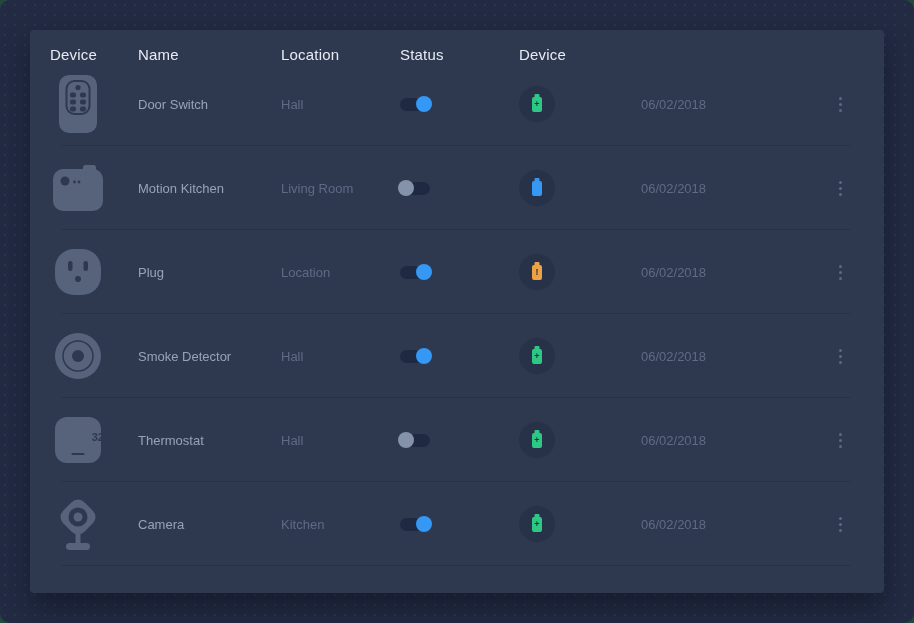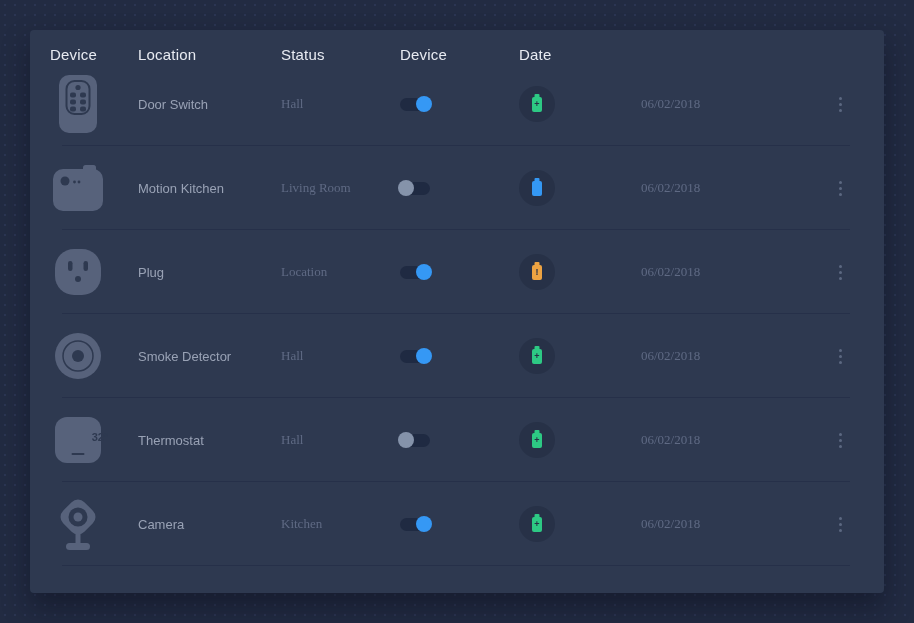--- a/index.html
+++ b/index.html
@@ -23,21 +23,21 @@
   }
   *{margin:0;padding:0;box-sizing:border-box;}
   html,body{margin:0;padding:0;}
   body{
     background:var(--backdrop);
     font-family:"Liberation Sans", sans-serif;
     width:914px;height:623px;overflow:hidden;
   }
   .screen{
     width:914px;height:623px;
-    border-radius:0;
+    border-radius:10px;
     background-color:var(--page_bg);
     background-image:radial-gradient(var(--page_dot) 1px, transparent 1.4px);
     background-size:10px 10px;
     position:relative;
     overflow:hidden;
   }
   .card{
     position:absolute;left:30px;top:30px;
     width:854px;height:563px;
     background:var(--card_bg);
@@ -63,21 +63,21 @@
     height:84px;
     position:relative;
   }
   .device-row::after{
     content:"";
     position:absolute;left:12px;right:14px;bottom:0;height:1px;
     background:var(--divider);
   }
   .cell-text{font-size:13px;}
   .name{color:var(--name_text);}
-  .muted{color:var(--muted_text);font-family:Liberation Serif, serif;}
+  .muted{color:var(--muted_text);}
   .icon-box{
     width:56px;height:60px;
     display:flex;align-items:center;justify-content:center;
   }
   
   .thermo{
     width:46px;height:46px;border-radius:12px;
     background:var(--icon);
     display:flex;flex-direction:column;align-items:center;justify-content:center;
     position:relative;
@@ -140,24 +140,24 @@
   }
 </style>
 </head>
 <body>
 
 <div class="screen">
   <div class="card">
 
     <div class="grid-row header-row">
       <div class="col-head">Device</div>
+      <div class="col-head">Name</div>
       <div class="col-head">Location</div>
       <div class="col-head">Status</div>
       <div class="col-head">Device</div>
-      <div class="col-head">Date</div>
       <div></div>
     </div>
 
     <div class="grid-row device-row">
       <div class="icon-box">
         <svg width="38" height="58" viewBox="0 0 38 58">
           <rect x="0" y="0" width="38" height="58" rx="10" fill="var(--icon)"></rect>
           <rect x="7.5" y="6" width="23" height="33" rx="8" fill="none" stroke="var(--card_bg)" stroke-width="2"></rect>
           <circle cx="19" cy="12.5" r="2.6" fill="var(--card_bg)"></circle>
           <rect x="11" y="17.5" width="6" height="5" rx="2" fill="var(--card_bg)"></rect>

